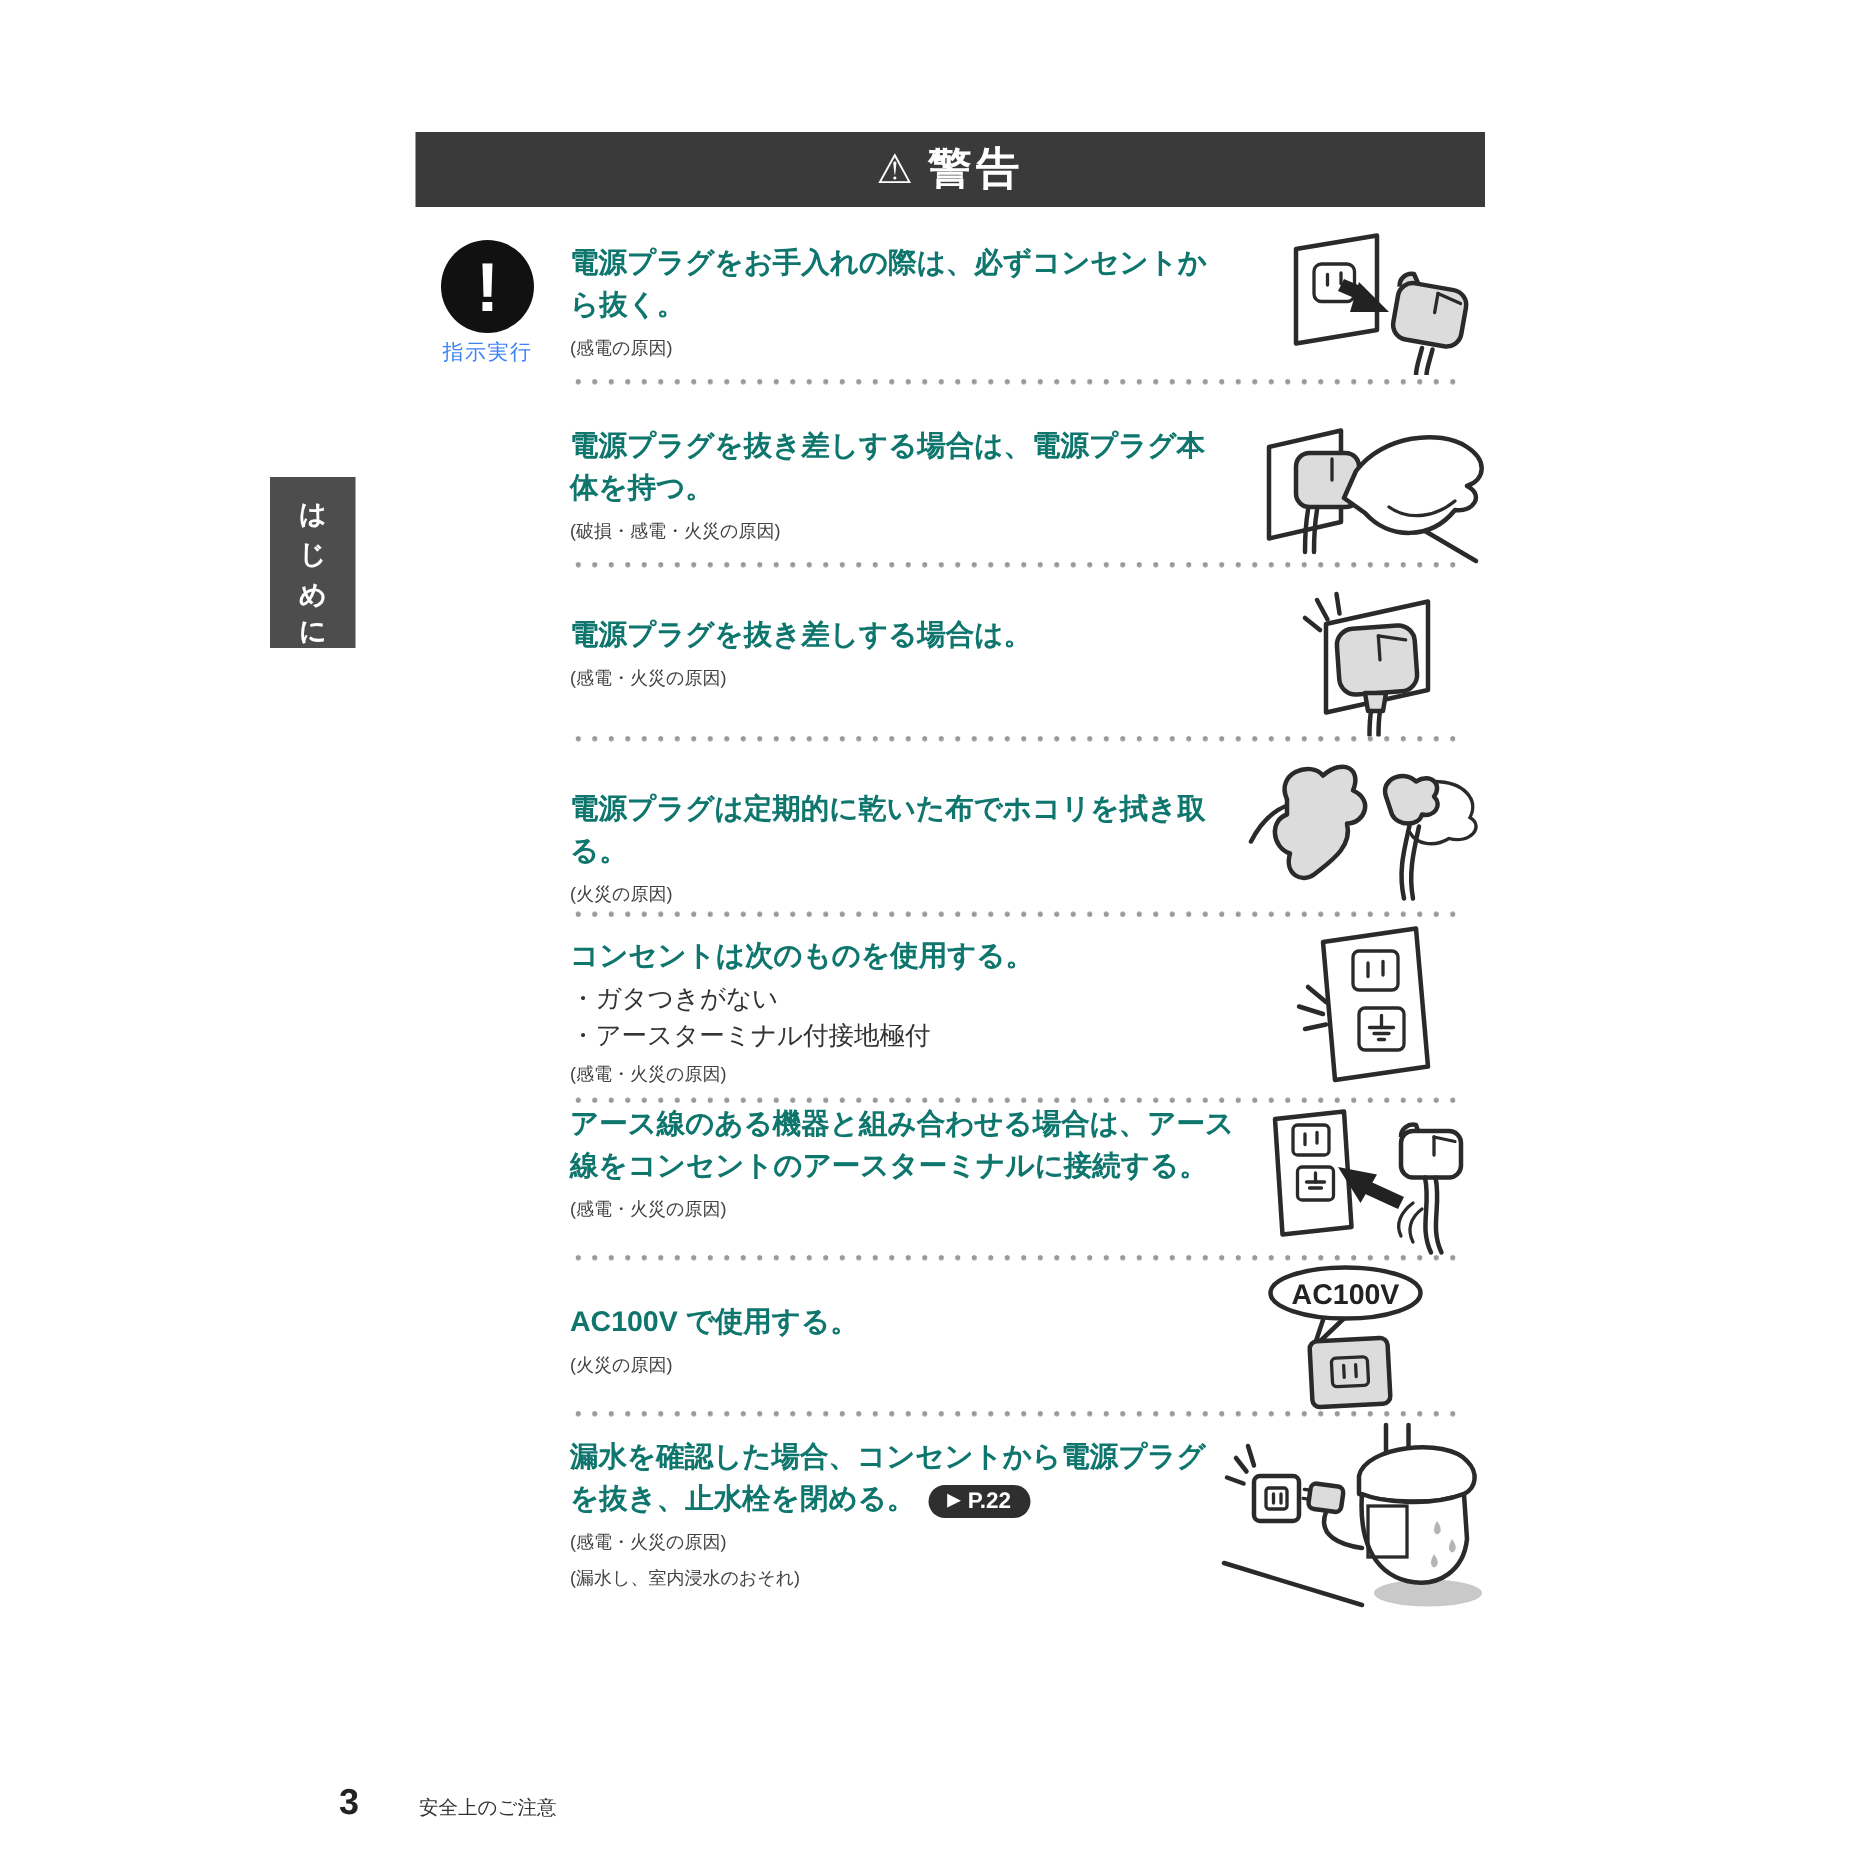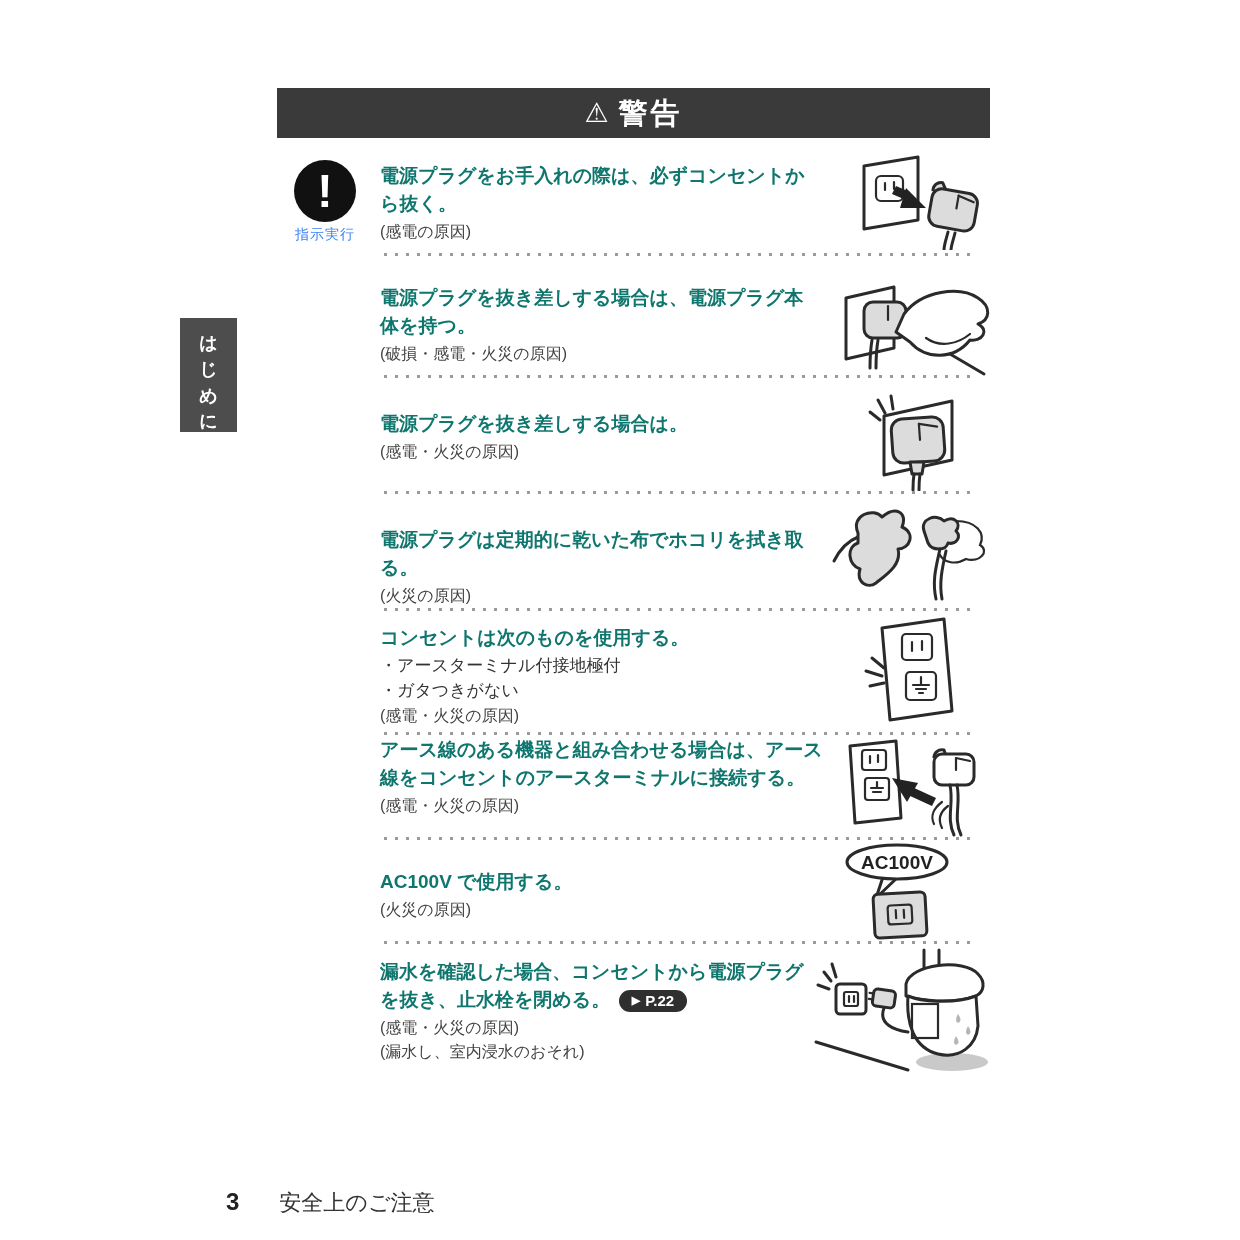--- a/index.html
+++ b/index.html
@@ -23,40 +23,40 @@
   
   .duty{position:absolute;left:283px;top:160px;width:84px;text-align:center;}
   .duty .circle{
     width:62px;height:62px;border-radius:50%;background:#111;color:#fff;margin:0 auto;
     display:flex;align-items:center;justify-content:center;font-size:46px;font-weight:bold;line-height:1;
   }
   .duty .lbl{margin-top:4px;font-size:14px;font-weight:normal;color:#3b82f6;letter-spacing:1px;}
   
   .row{position:absolute;left:380px;width:450px;}
   .main-text{font-size:19px;line-height:28px;color:#0f766e;font-weight:600;white-space:pre-line;}
-  .cause{font-size:16px;line-height:24px;color:#424242;font-weight:400;margin-top:2px;}
+  .cause{font-size:12px;line-height:24px;color:#424242;font-weight:400;margin-top:2px;}
   .bullet{font-size:17px;line-height:23px;color:#333;font-weight:400;margin-top:2px;}
   .badge{
     display:inline-flex;align-items:center;gap:5px;background:#2f2f2f;color:#fff;
     border-radius:13px;padding:2px 13px 3px;font-size:15px;font-weight:bold;
     vertical-align:2px;margin-left:4px;
   }
   .badge .arr{font-size:11px;line-height:1;}
   
   .dots{
     position:absolute;left:380px;width:596px;height:5px;
     background-image:radial-gradient(circle,#9a9a9a 1.6px,rgba(0,0,0,0) 1.8px);
     background-size:11px 5px;background-repeat:repeat-x;background-position:0 50%;
   }
   .illus{position:absolute;text-align:center;}
   .illus svg{display:block;}
   
   .footer{position:absolute;left:226px;top:1188px;display:flex;align-items:baseline;}
   .footer .pg{font-size:24px;font-weight:bold;color:#222;}
-  .footer .ft{font-size:22px;color:#333;margin-left:40px;}
+  .footer .ft{font-size:13px;color:#333;margin-left:40px;}
   svg .ln{stroke:#2a2a2a;stroke-width:3;fill:none;stroke-linecap:round;stroke-linejoin:round;}
   svg .ln2{stroke:#2a2a2a;stroke-width:2.2;fill:none;stroke-linecap:round;}
   svg .wht{fill:#ffffff;stroke:#2a2a2a;stroke-width:3;stroke-linejoin:round;}
   svg .gry{fill:#dcdcdc;stroke:#2a2a2a;stroke-width:3;stroke-linejoin:round;}
   svg .blk{fill:#222;stroke:none;}
 </style>
 </head>
 <body>
 
 <div id="page">
@@ -150,22 +150,22 @@
       <path class="gry" d="M96,28 C92,16 108,10 116,18 C126,12 134,20 128,28 C134,34 128,42 120,40 C118,48 104,48 100,40 Z" stroke-width="2.5"></path>
       <path class="ln2" d="M128,18 C148,18 158,30 152,42 C162,48 152,60 138,56 C128,62 116,60 112,52"></path>
       <path class="ln" d="M112,46 C108,64 104,78 108,96"></path>
       <path class="ln" d="M118,48 C114,66 111,80 114,96"></path>
     </svg>
   </div>
   <div class="dots" style="top:607px"></div>
 
   <div class="row" style="top:624px">
     <div class="main-text">コンセントは次のものを使用する。</div>
+    <div class="bullet">・ガタつきがない</div>
     <div class="bullet">・アースターミナル付接地極付</div>
-    <div class="bullet">・ガタつきがない</div>
     <div class="cause">(感電・火災の原因)</div>
   </div>
   <div class="illus" style="left:852px;top:614px">
     <svg width="122" height="114" viewBox="0 0 122 114">
       <polygon class="wht" points="30,14 92,5 100,97 38,106"></polygon>
       <rect class="ln2" x="50" y="20" width="30" height="26" rx="4" fill="#fff"></rect>
       <line class="ln2" x1="60" y1="28" x2="60" y2="37"></line>
         <line class="ln2" x1="70" y1="27" x2="70" y2="36"></line>
       <rect class="ln2" x="54" y="58" width="30" height="28" rx="4" fill="#dcdcdc"></rect>
       <line class="ln2" x1="69" y1="63" x2="69" y2="71"></line>

